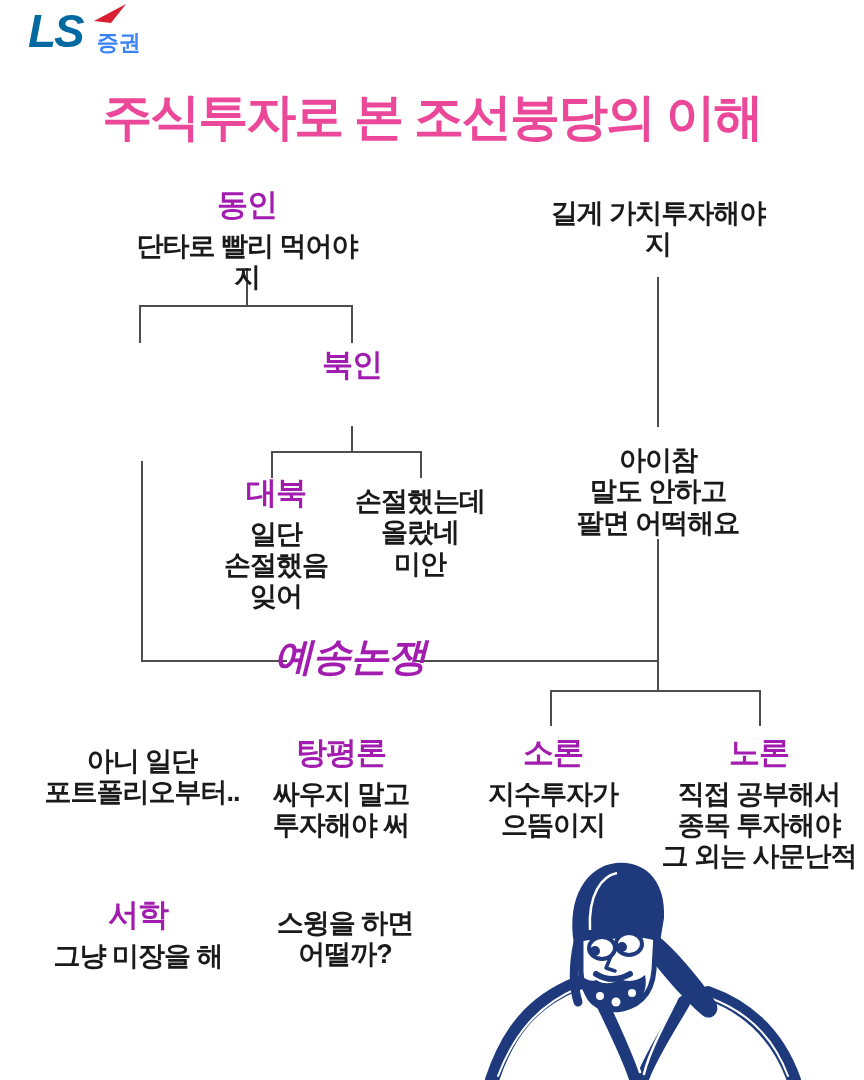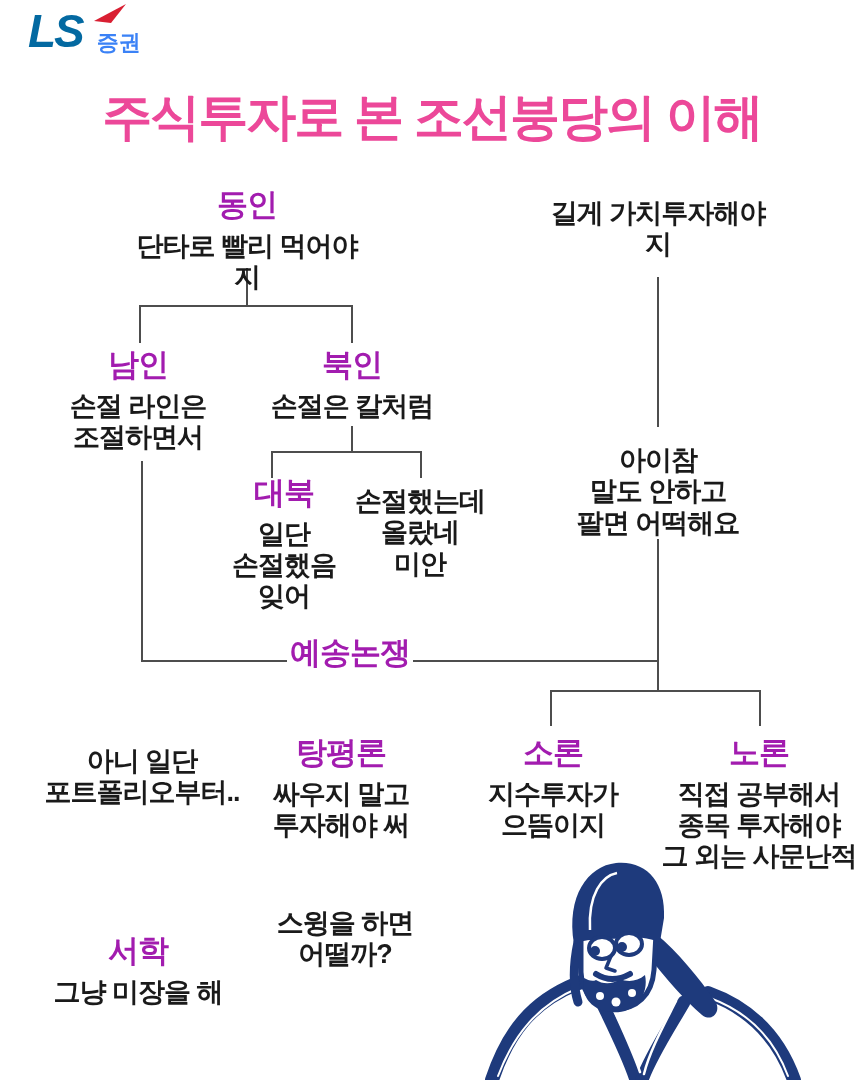--- a/index.html
+++ b/index.html
@@ -22,21 +22,21 @@
   }
   
   .node{position:absolute;text-align:center;}
   .node-label{
     font-size:31px;font-weight:900;color:#a21caf;letter-spacing:-1px;line-height:1.05;
   }
   .node-desc{
     font-size:27px;font-weight:800;color:#1a1a1a;line-height:1.16;
     margin-top:9px;white-space:pre-line;letter-spacing:-1px;
   }
-  .debate .node-label{font-size:31px;}
+  .debate .node-label{font-size:39px;font-style:italic;}
   
   .line{position:absolute;background:#4d4d4d;}
   
   .scholar{position:absolute;left:478px;top:852px;}
 </style>
 </head>
 <body>
 
 <div class="canvas">
 
@@ -70,32 +70,26 @@
 
   <div class="node" style="left:127px;top:189px;width:240px;">
     <div class="node-label">동인</div>
     <div class="node-desc">단타로 빨리 먹어야지</div>
   </div>
 
   <div class="node" style="left:538px;top:189px;width:240px;">
     <div class="node-desc">길게 가치투자해야지</div>
   </div>
 
-  <div class="node" style="left:38px;top:349px;width:200px;">
-    <div class="node-label">남인</div>
-    <div class="node-desc">손절 라인은
-조절하면서</div>
-  </div>
 
   <div class="node" style="left:252px;top:349px;width:200px;">
     <div class="node-label">북인</div>
-    <div class="node-desc">손절은 칼처럼</div>
   </div>
 
-  <div class="node" style="left:204px;top:477px;width:160px;">
+  <div class="node" style="left:196px;top:477px;width:160px;">
     <div class="node-label">대북</div>
     <div class="node-desc">일단
 손절했음
 잊어</div>
   </div>
 
   <div class="node" style="left:340px;top:477px;width:160px;">
     <div class="node-desc">손절했는데
 올랐네
 미안</div>
@@ -128,21 +122,21 @@
 으뜸이지</div>
   </div>
 
   <div class="node" style="left:656px;top:737px;width:206px;">
     <div class="node-label">노론</div>
     <div class="node-desc">직접 공부해서
 종목 투자해야
 그 외는 사문난적</div>
   </div>
 
-  <div class="node" style="left:38px;top:899px;width:200px;margin-top:36px;">
+  <div class="node" style="left:38px;top:899px;width:200px;">
     <div class="node-label">서학</div>
     <div class="node-desc">그냥 미장을 해</div>
   </div>
 
   <div class="node" style="left:245px;top:899px;width:200px;">
     <div class="node-desc">스윙을 하면
 어떨까?</div>
   </div>
 
   <svg class="scholar" width="330" height="228" viewBox="0 0 330 228">

